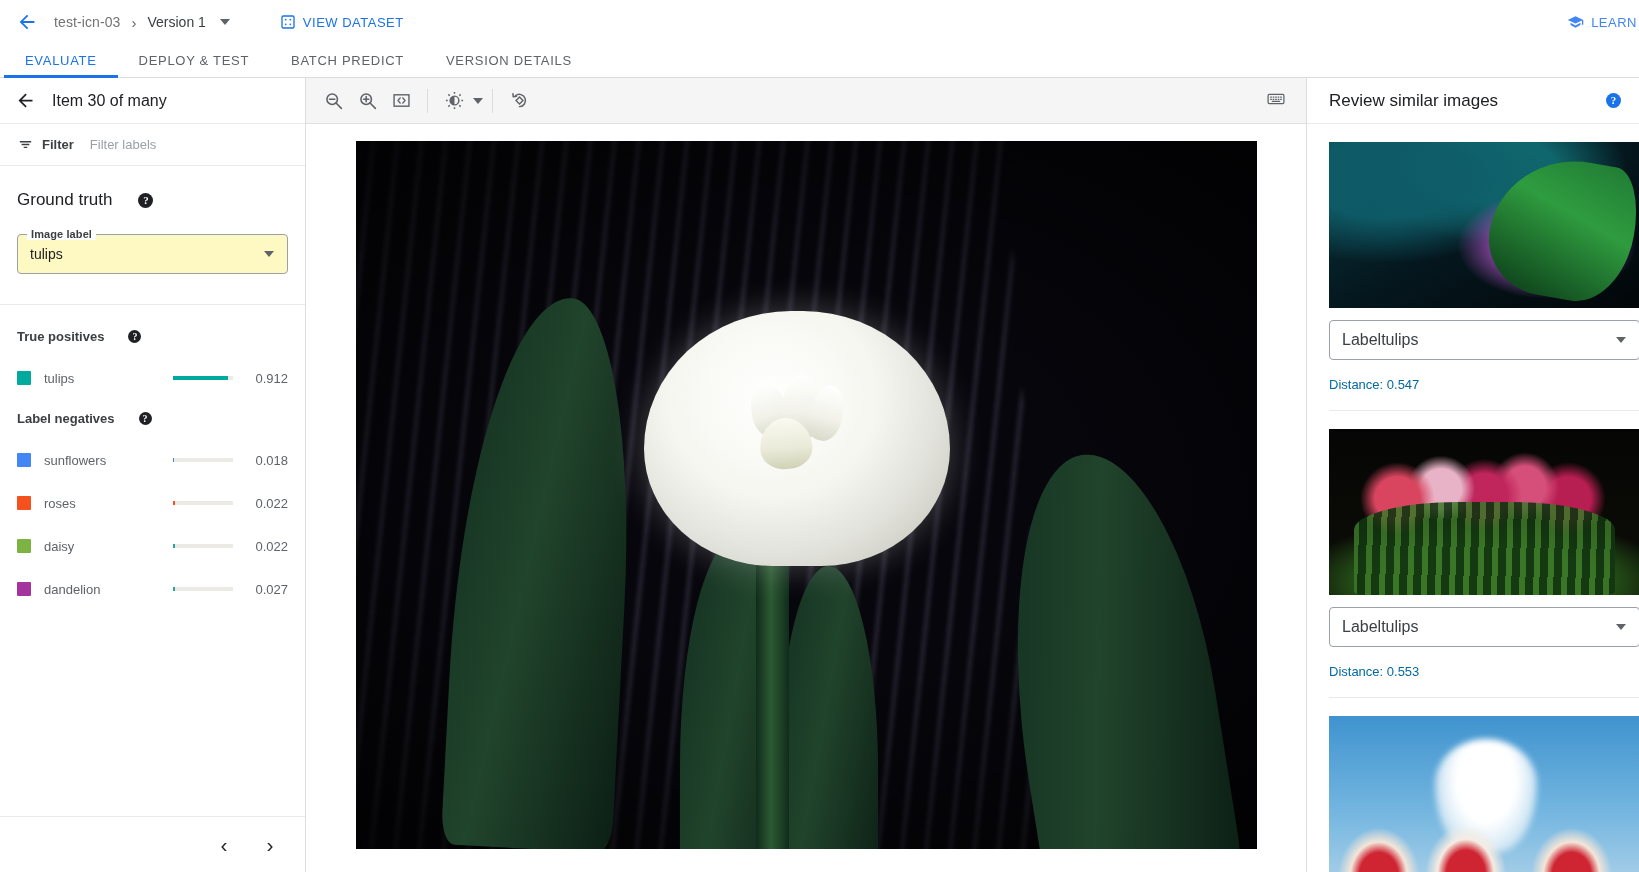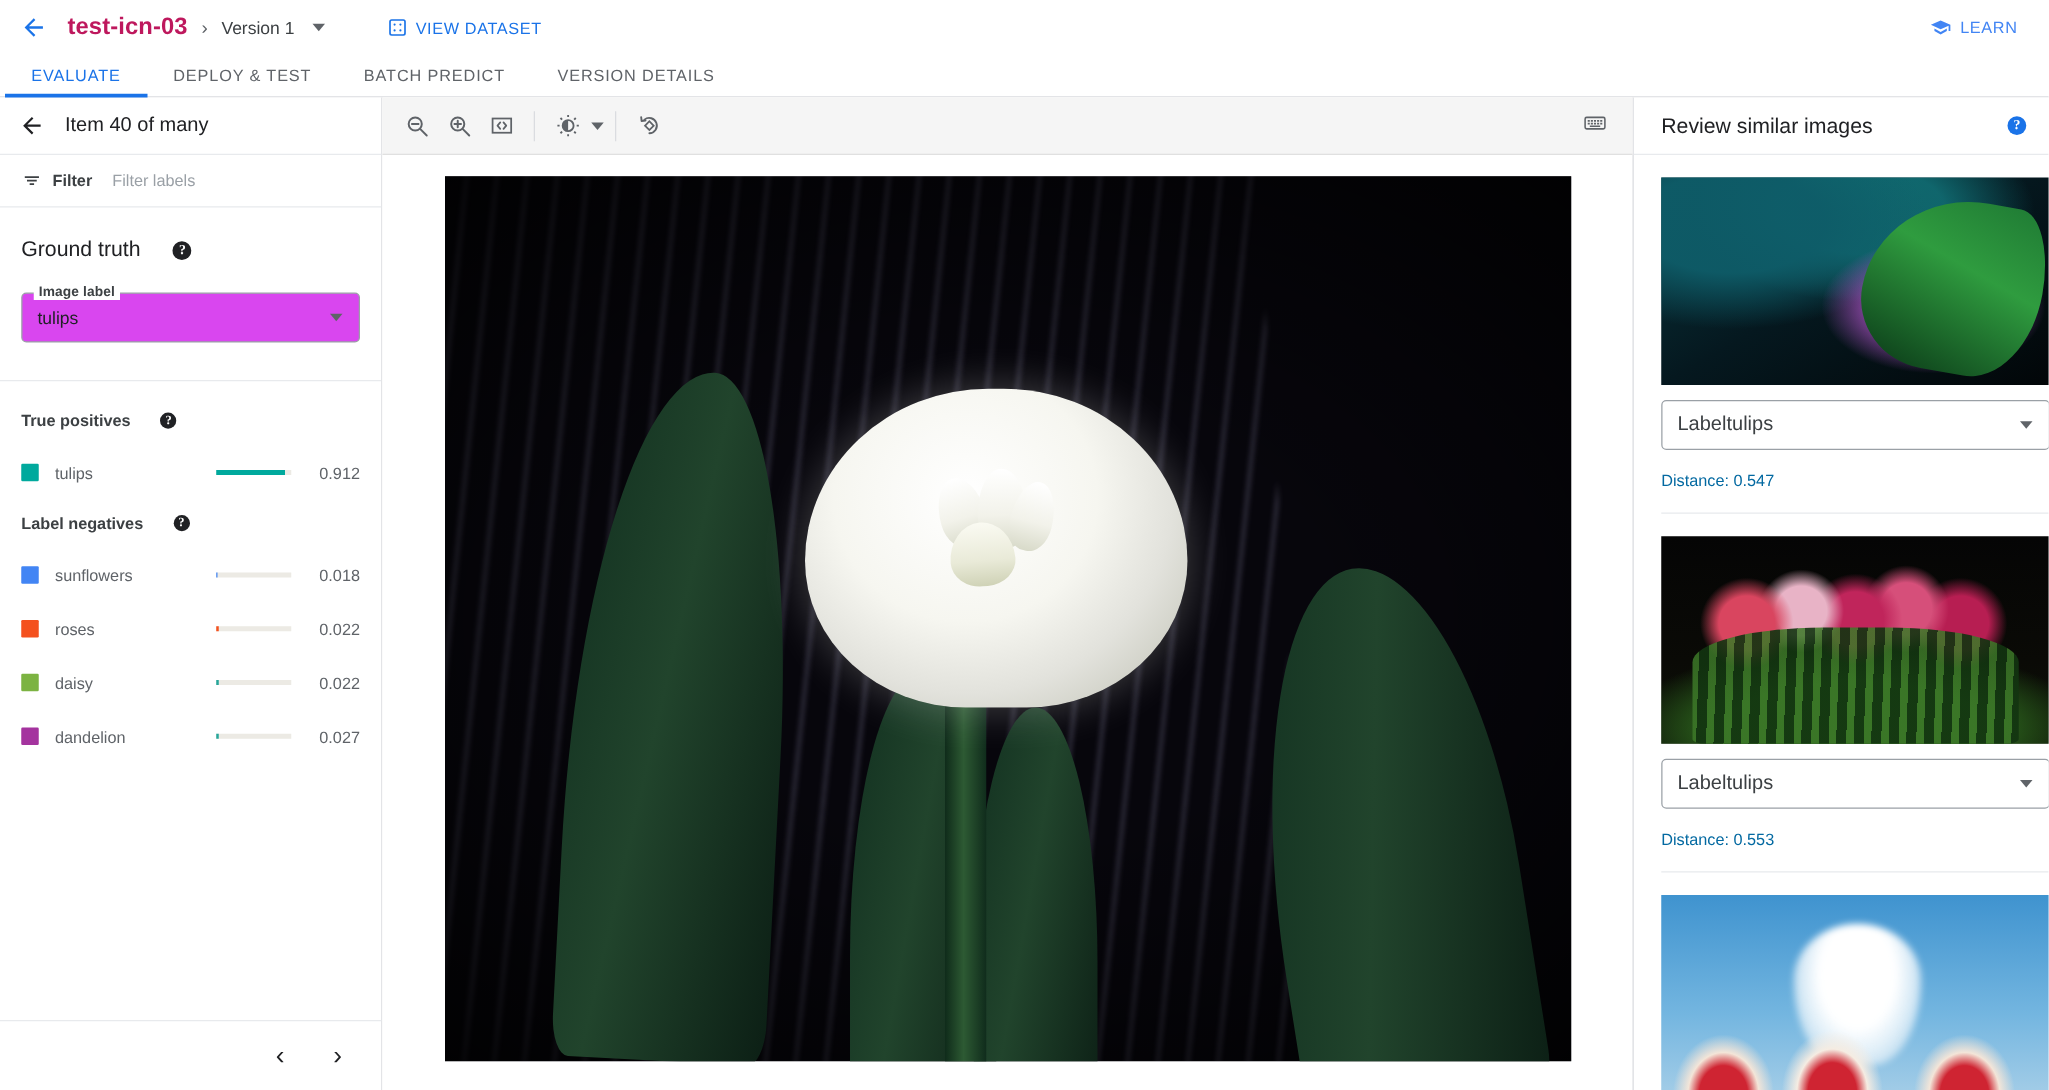--- a/index.html
+++ b/index.html
@@ -23,38 +23,38 @@
     position: relative;
   }
   .icon-btn {
     width: 34px; height: 34px;
     display: flex; align-items: center; justify-content: center;
     border-radius: 50%; cursor: pointer; border: none; background: none;
     flex: none;
   }
   .back-arrow { color: #1a73e8; }
   .model-name {
-    font-size: 19px; color: #be185d; margin-left: 10px;
-    font-weight: 700; letter-spacing: .1px; white-space: nowrap;
+    font-size: 14px; color: #737373; margin-left: 10px;
+    font-weight: 400; letter-spacing: .1px; white-space: nowrap;
   }
   .crumb-sep { margin: 0 11px; color: #5f6368; font-size: 15px; display:flex; align-items:center;}
   .version-name { font-size: 14px; color: #3c4043; white-space: nowrap; }
   .caret-down {
     width: 0; height: 0; margin-left: 14px;
     border-left: 5px solid transparent; border-right: 5px solid transparent;
     border-top: 6px solid #5f6368; cursor: pointer;
   }
   .view-dataset {
     display: flex; align-items: center; gap: 7px;
     margin-left: 50px; color: #1a73e8;
     font-size: 13px; font-weight: 500; letter-spacing: .5px;
     cursor: pointer; white-space: nowrap;
   }
   .learn-btn {
-    position: absolute; right: 25px; top: 50%; transform: translateY(-50%);
+    position: absolute; right: 2px; top: 50%; transform: translateY(-50%);
     display: flex; align-items: center; gap: 7px;
     color: #4285f4; font-size: 13px; font-weight: 500; letter-spacing: .5px;
     cursor: pointer;
   }
 
   
   .tabbar {
     height: 34px; min-height: 34px;
     display: flex; align-items: stretch;
     border-bottom: 1px solid #dadce0; background: #fff;
@@ -105,21 +105,21 @@
     display: inline-flex; align-items: center; justify-content: center;
     font-family: "Liberation Serif", serif; line-height: 1;
   }
   .help-dot.small { width: 13px; height: 13px; font-size: 10px; }
   .help-dot.blue { background: #1a73e8; }
 
   .outlined-field {
     position: relative; margin-top: 24px;
     height: 40px; border: 1px solid #9aa0a6; border-radius: 4px;
     display: flex; align-items: center; padding: 0 12px;
-    cursor: pointer; background: #d946ef;
+    cursor: pointer; background: #fef9c3;
   }
   .outlined-field .legend {
     position: absolute; top: -7px; left: 9px; background: #fff;
     padding: 0 4px; font-size: 11px; color: #3c4043; font-weight: 700;
     letter-spacing: .1px;
   }
   .outlined-field .value { font-size: 14px; color: #202124; }
   .select-caret {
     position: absolute; right: 13px; top: 50%; transform: translateY(-50%);
     width: 0; height: 0;
@@ -359,21 +359,21 @@
   <div class="body">
 
     <div class="sidebar">
 
       <div class="sb-head">
         <button class="icon-btn">
           <svg width="21" height="21" viewBox="0 0 24 24">
             <path fill="#202124" d="M20 11H7.8l5.6-5.6L12 4l-8 8 8 8 1.4-1.4L7.8 13H20z"></path>
           </svg>
         </button>
-        <span class="sb-head-title">Item 40 of many</span>
+        <span class="sb-head-title">Item 30 of many</span>
       </div>
 
       <div class="sb-filter">
         <svg width="17" height="17" viewBox="0 0 24 24">
           <path fill="#3c4043" d="M4 7h16v2H4zM6.5 11h11v2h-11zM9.5 15h5v2h-5z"></path>
         </svg>
         <span class="filter-label">Filter</span>
         <span class="filter-placeholder">Filter labels</span>
       </div>
 

